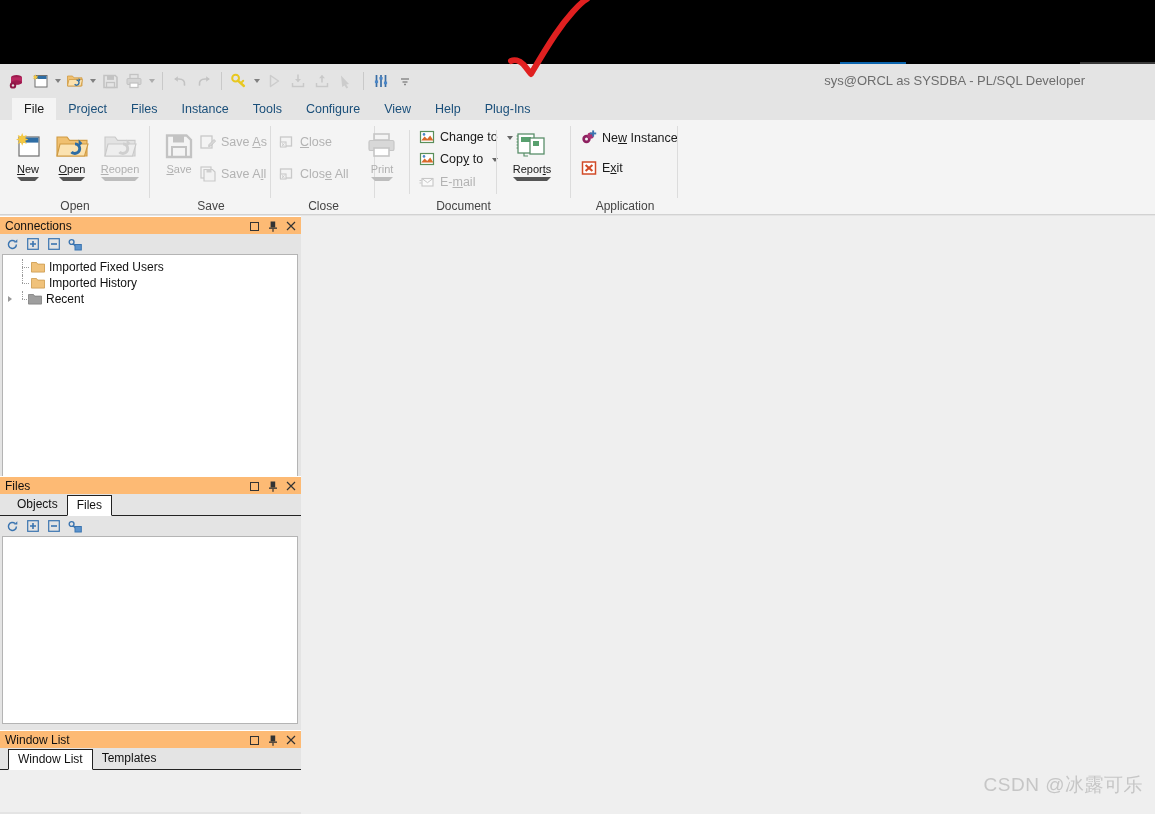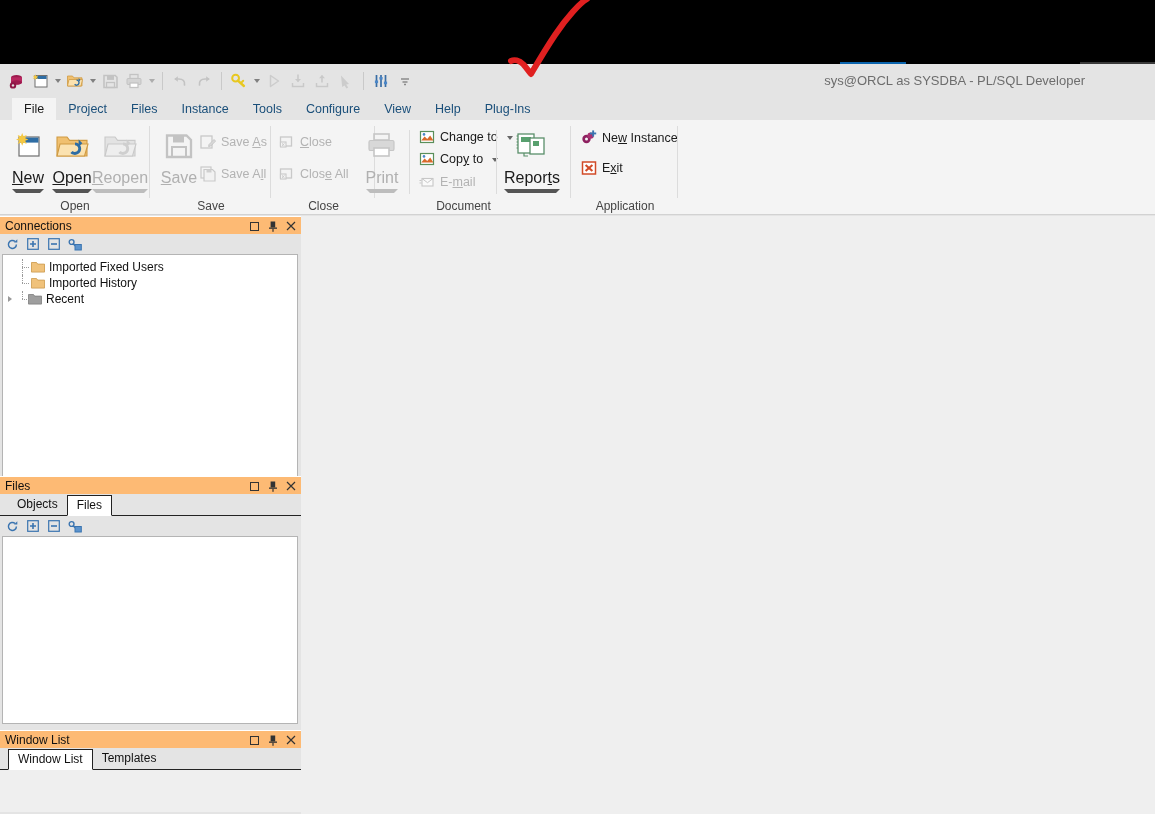--- a/index.html
+++ b/index.html
@@ -59,21 +59,21 @@
     position:absolute; bottom:2px; left:0; width:100%;
     text-align:center; font-size:12px; color:#444;
   }
   .rgroup-sep { position:absolute; top:6px; width:1px; height:72px; background:#dcdcdc; }
 
   .bigbtn {
     position:absolute; top:5px; width:52px; height:72px;
     display:flex; flex-direction:column; align-items:center;
   }
   .bigbtn .ic { height:36px; display:flex; align-items:flex-end; justify-content:center; }
-  .bigbtn .lb { font-size:16px; color:#1a1a1a; margin-top:8px; white-space:nowrap; }
+  .bigbtn .lb { font-size:11px; color:#1a1a1a; margin-top:2px; white-space:nowrap; }
   .bigbtn .lb.dis { color:#b0b0b0; }
   .dn::after{ content:""; display:block; margin:2px auto 0; border-left:4px solid transparent; border-right:4px solid transparent; border-top:4px solid #555; }
   .dn.dis::after{ border-top-color:#bdbdbd; }
 
   .smbtn {
     position:absolute; height:24px; display:flex; align-items:center; gap:5px;
     font-size:12.5px; color:#1a1a1a; white-space:nowrap;
   }
   .smbtn.dis { color:#b3b3b3; }
   .smbtn .sic { width:17px; height:17px; display:flex; align-items:center; justify-content:center; }
@@ -668,18 +668,19 @@
         <div class="panel-tabs">
           <div class="ptab active">Window List</div>
           <div class="ptab">Templates</div>
         </div>
 
         <div style="height:42px; background:#efefef;"></div>
       </div>
 
     </div>
 
+    <div id="watermark">CSDN @冰露可乐</div>
   </div>
 </div>
 
 <svg id="redcheck" viewBox="0 0 100 82">
   <path d="M11 63 C14 61.5, 19 62, 23.5 66.5 C26.5 69.8, 29 74, 31 76 C34 71, 43 55, 55 37 C67 19, 80 5, 87 1" fill="none" stroke="#e02020" stroke-width="6" stroke-linecap="round" stroke-linejoin="round"></path>
 </svg>
 
 </body></html>

